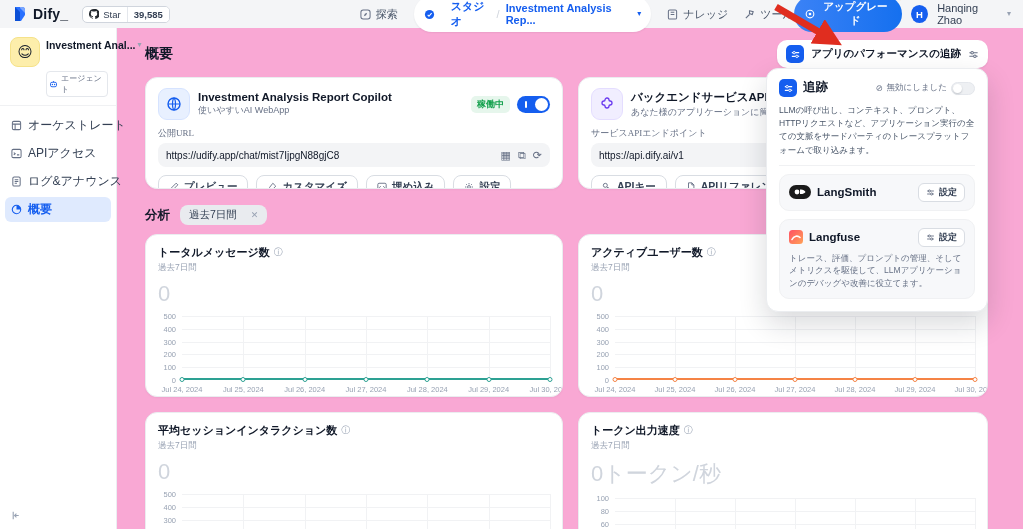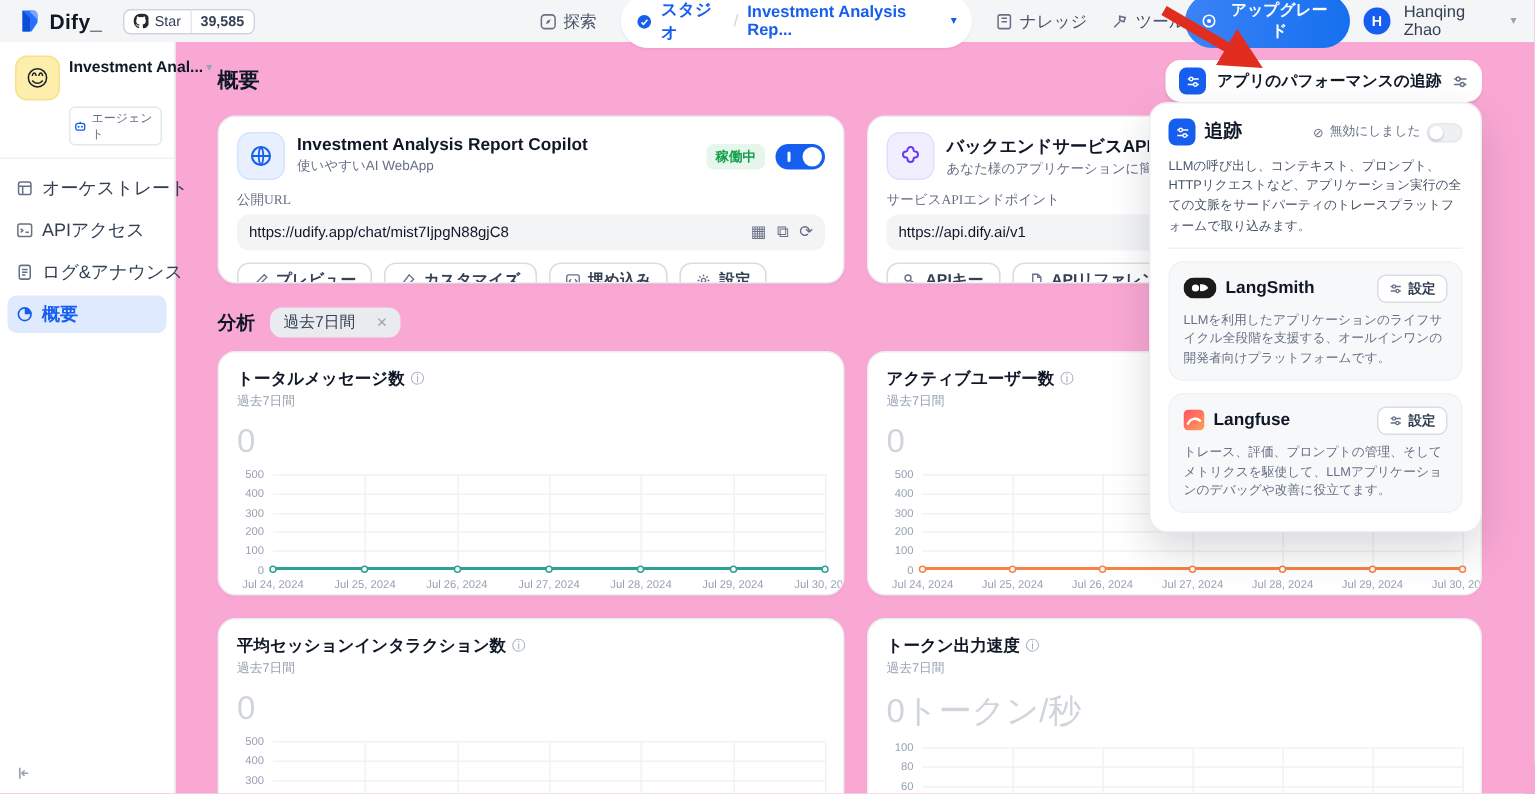--- a/index.html
+++ b/index.html
@@ -12,21 +12,21 @@
   .nav-left { display:flex; align-items:center; gap:14px; }
   .logo { display:flex; align-items:center; gap:5px; cursor:pointer; }
   .logo-text { font-weight:bold; font-size:14px; letter-spacing:.2px; }
   .gh-widget { display:flex; align-items:stretch; border:1px solid #d0d5dd; border-radius:5px; background:#fff; overflow:hidden; height:17px; font-size:9.5px; }
   .gh-seg { display:flex; align-items:center; gap:4px; padding:0 6px; color:#344054; }
   .gh-seg.count { border-left:1px solid #e4e7ec; font-weight:bold; color:#344054; background:#fff; }
   .nav-center { display:flex; align-items:center; gap:16px; margin-left:190px; }
   .nav-item { display:flex; align-items:center; gap:5px; font-size:11px; color:#475467; cursor:pointer; white-space:nowrap; }
   .nav-item .ni { display:inline-flex; color:#667085; }
   .studio-pill { display:flex; align-items:center; gap:6px; background:#fff; border-radius:999px; padding:3px 10px; box-shadow:0 1px 2px rgba(16,24,40,.06); }
-  .studio-label { display:flex; align-items:center; gap:6px; color:#155eef; font-weight:bold; font-size:11px; cursor:pointer; }
+  .studio-label { display:flex; align-items:center; gap:16px; color:#155eef; font-weight:bold; font-size:11px; cursor:pointer; }
   .studio-sep { color:#d0d5dd; font-size:11px; }
   .studio-app { display:flex; align-items:center; gap:3px; color:#155eef; font-weight:bold; font-size:11px; cursor:pointer; }
   .caret { font-size:8px; color:#98a2b3; line-height:1; }
   .studio-app .caret { color:#155eef; }
   .nav-right { display:flex; align-items:center; gap:9px; margin-left:auto; }
   .upgrade-btn { position:relative; display:flex; align-items:center; gap:5px; background:linear-gradient(90deg,#3b82f6,#1570ef); color:#fff; font-size:10.5px; font-weight:bold; border:none; border-radius:999px; padding:4px 11px; cursor:pointer; }
   .sparkle { position:absolute; top:-4px; right:-2px; color:#fdb022; font-size:9px; }
   .avatar { width:18px; height:18px; border-radius:50%; background:#155eef; color:#fff; font-size:9.5px; font-weight:bold; display:flex; align-items:center; justify-content:center; cursor:pointer; }
   .user-name { display:flex; align-items:center; gap:4px; font-size:11px; color:#344054; cursor:pointer; }
 
@@ -586,21 +586,20 @@
               <span class="ni">
                 <svg width="9" height="9" viewBox="0 0 12 12">
                   <path d="M1.5 4h9M1.5 8h9" stroke="currentColor" stroke-width="1.2"></path>
                   <circle cx="4.5" cy="4" r="1.4" fill="#fff" stroke="currentColor" stroke-width="1.2"></circle>
                   <circle cx="7.5" cy="8" r="1.4" fill="#fff" stroke="currentColor" stroke-width="1.2"></circle>
                 </svg>
               </span>
               <span>設定</span>
             </button>
           </div>
-          <div class="provider-desc">LLMを利用したアプリケーションのライフサイクル全段階を支援する、オールインワンの開発者向けプラットフォームです。</div>
         </div>
         <div class="provider-card">
           <div class="provider-row">
             <span class="ni">
               <svg width="14" height="14" viewBox="0 0 14 14">
                 <defs>
                   <linearGradient id="lfg" x1="0" y1="0" x2="1" y2="1">
                     <stop offset="0" stop-color="#ff4f64"></stop>
                     <stop offset="1" stop-color="#ffa257"></stop>
                   </linearGradient>

